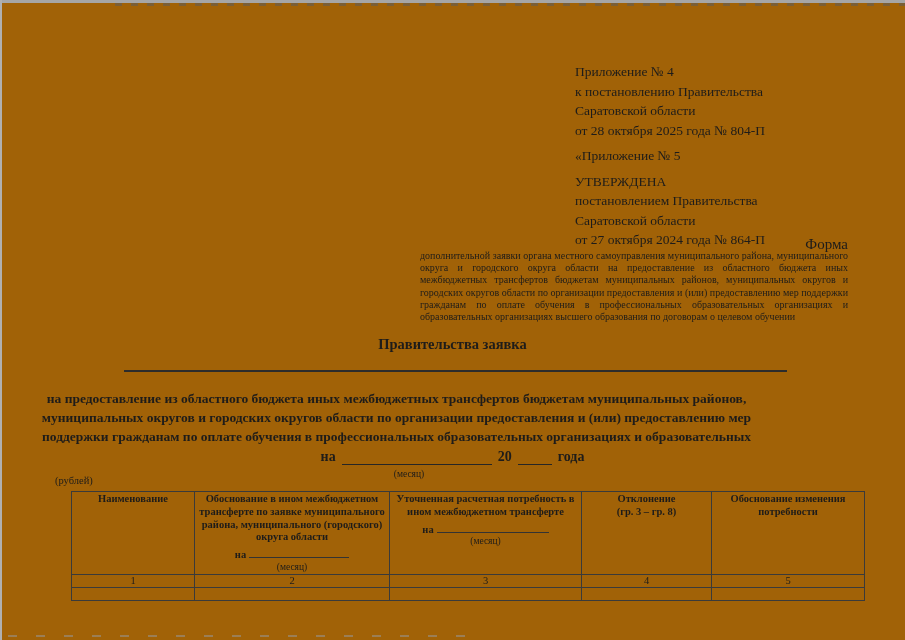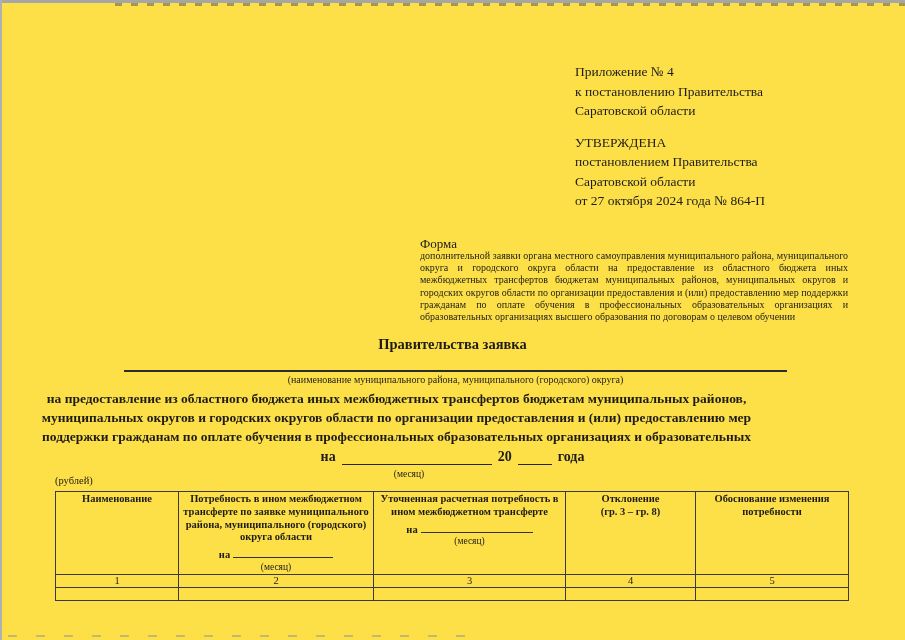--- a/index.html
+++ b/index.html
@@ -1,35 +1,35 @@
 <!DOCTYPE html>
 <html><head>
 <meta charset="utf-8">
 <style>
   html,body{margin:0;padding:0;background:#e9e9e9;}
   .page{
     position:relative; width:905px; height:640px; overflow:hidden;
-    background:#fde047; color:#1e1c1a;
+    background:#a16207; color:#1e1c1a;
     font-family:"Liberation Serif", serif;
   }
   
   .scan-top{position:absolute;top:0;left:0;right:0;height:3px;background:#a6a6a6;}
   .scan-top-dashes{position:absolute;top:3px;left:115px;right:0;height:3px;
     background:repeating-linear-gradient(90deg,rgba(92,92,92,.55) 0 7px,transparent 7px 16px);}
   .scan-left{position:absolute;top:0;left:0;width:2px;height:100%;background:#b0b0b0;}
   .scan-bottom{position:absolute;bottom:3px;left:8px;width:470px;height:2px;
     background:repeating-linear-gradient(90deg,rgba(150,150,150,.55) 0 9px,transparent 9px 28px);}
 
   
   .approval{position:absolute;left:575px;top:62px;font-size:13.5px;line-height:19.5px;white-space:nowrap;}
   .approval .gap{height:6px;}
 
   
   .form-note{position:absolute;left:420px;top:238px;width:428px;}
-  .form-note-label{text-align:left;font-size:13px;line-height:12px;}
+  .form-note-label{text-align:right;font-size:15px;line-height:12px;}
   .form-note-body{text-align:justify;font-size:10px;line-height:12.2px;}
 
   
   .doc-title{position:absolute;top:336px;left:0;width:100%;text-align:center;
     font-weight:bold;font-size:14.5px;}
 
   
   .name-line{position:absolute;top:370px;left:124px;width:663px;border-top:2px solid #2c2c2c;}
   .name-caption{position:absolute;top:374px;left:124px;width:663px;text-align:center;font-size:10px;}
 
@@ -44,21 +44,21 @@
   .period-row .word{margin:0 6px;}
   .blank{display:inline-block;border-bottom:1.5px solid #262626;height:15px;}
   .blank-month{width:150px;}
   .blank-year{width:34px;}
   .month-caption{position:absolute;top:469px;left:334px;width:150px;text-align:center;font-size:9.5px;}
 
   
   .units-note{position:absolute;top:475px;left:55px;width:791px;text-align:left;font-size:10.5px;}
 
   
-  table.form-table{position:absolute;top:491px;left:55px;width:793px;border-collapse:collapse;
+  table.form-table{position:absolute;top:491px;left:71px;width:793px;border-collapse:collapse;
     table-layout:fixed;font-size:10.5px;padding-left:33px;}
   .form-table th,.form-table td{border:1.6px solid #3a3a3a;padding:1px 3px;vertical-align:top;}
   .form-table th{font-weight:bold;line-height:12.8px;text-align:center;}
   .form-table .hdr-row{height:69px;}
   .na-row{margin-top:2px;font-weight:bold;}
   .hblank{display:inline-block;border-bottom:1px solid #333;height:11px;margin-left:3px;}
   .hblank-2{width:100px;}
   .hblank-3{width:112px;}
   .month-small{font-weight:normal;font-size:9.5px;line-height:11px;}
   .num-row td{height:11px;padding:0 2px;text-align:center;font-size:10.5px;line-height:12px;vertical-align:middle;}
@@ -71,37 +71,38 @@
 
   <div class="scan-top"></div>
   <div class="scan-top-dashes"></div>
   <div class="scan-left"></div>
   <div class="scan-bottom"></div>
 
   <div class="approval">
     <div>Приложение № 4</div>
     <div>к постановлению Правительства</div>
     <div>Саратовской области</div>
+    <div>от 28 октября 2025 года № 804-П</div>
     <div class="gap"></div>
+    <div>«Приложение № 5</div>
     <div class="gap"></div>
     <div>УТВЕРЖДЕНА</div>
     <div>постановлением Правительства</div>
     <div>Саратовской области</div>
     <div>от 27 октября 2024 года № 864-П</div>
   </div>
 
   <div class="form-note">
     <div class="form-note-label">Форма</div>
     <div class="form-note-body">дополнительной заявки органа местного самоуправления муниципального района, муниципального округа и городского округа области на предоставление из областного бюджета иных межбюджетных трансфертов бюджетам муниципальных районов, муниципальных округов и городских округов области по организации предоставления и (или) предоставлению мер поддержки гражданам по оплате обучения в профессиональных образовательных организациях и образовательных организациях высшего образования по договорам о целевом обучении</div>
   </div>
 
   <div class="doc-title">Правительства заявка</div>
 
   <div class="name-line"></div>
-  <div class="name-caption">(наименование муниципального района, муниципального (городского) округа)</div>
 
   <div class="subtitle">
     <div>на предоставление из областного бюджета иных межбюджетных трансфертов бюджетам муниципальных районов,</div>
     <div>муниципальных округов и городских округов области по организации предоставления и (или) предоставлению мер</div>
     <div>поддержки гражданам по оплате обучения в профессиональных образовательных организациях и образовательных</div>
   </div>
 
   <div class="period-row">
     <span class="word">на</span>
     <span class="blank blank-month"></span>
@@ -118,21 +119,21 @@
       <col style="width:123px">
         <col style="width:195px">
         <col style="width:192px">
       <col style="width:130px">
         <col style="width:153px">
     </colgroup>
     <tbody>
         <tr class="hdr-row">
       <th>Наименование</th>
       <th>
-        <div>Потребность в ином межбюджетном трансферте по заявке муниципального района, муниципального (городского) округа области</div>
+        <div>Обоснование в ином межбюджетном трансферте по заявке муниципального района, муниципального (городского) округа области</div>
         <div class="na-row"><span>на</span><span class="hblank hblank-2"></span></div>
         <div class="month-small">(месяц)</div>
       </th>
       <th>
         <div>Уточненная расчетная потребность в ином межбюджетном трансферте</div>
         <div class="na-row"><span>на</span><span class="hblank hblank-3"></span></div>
         <div class="month-small">(месяц)</div>
       </th>
       <th>
         <div>Отклонение</div>

